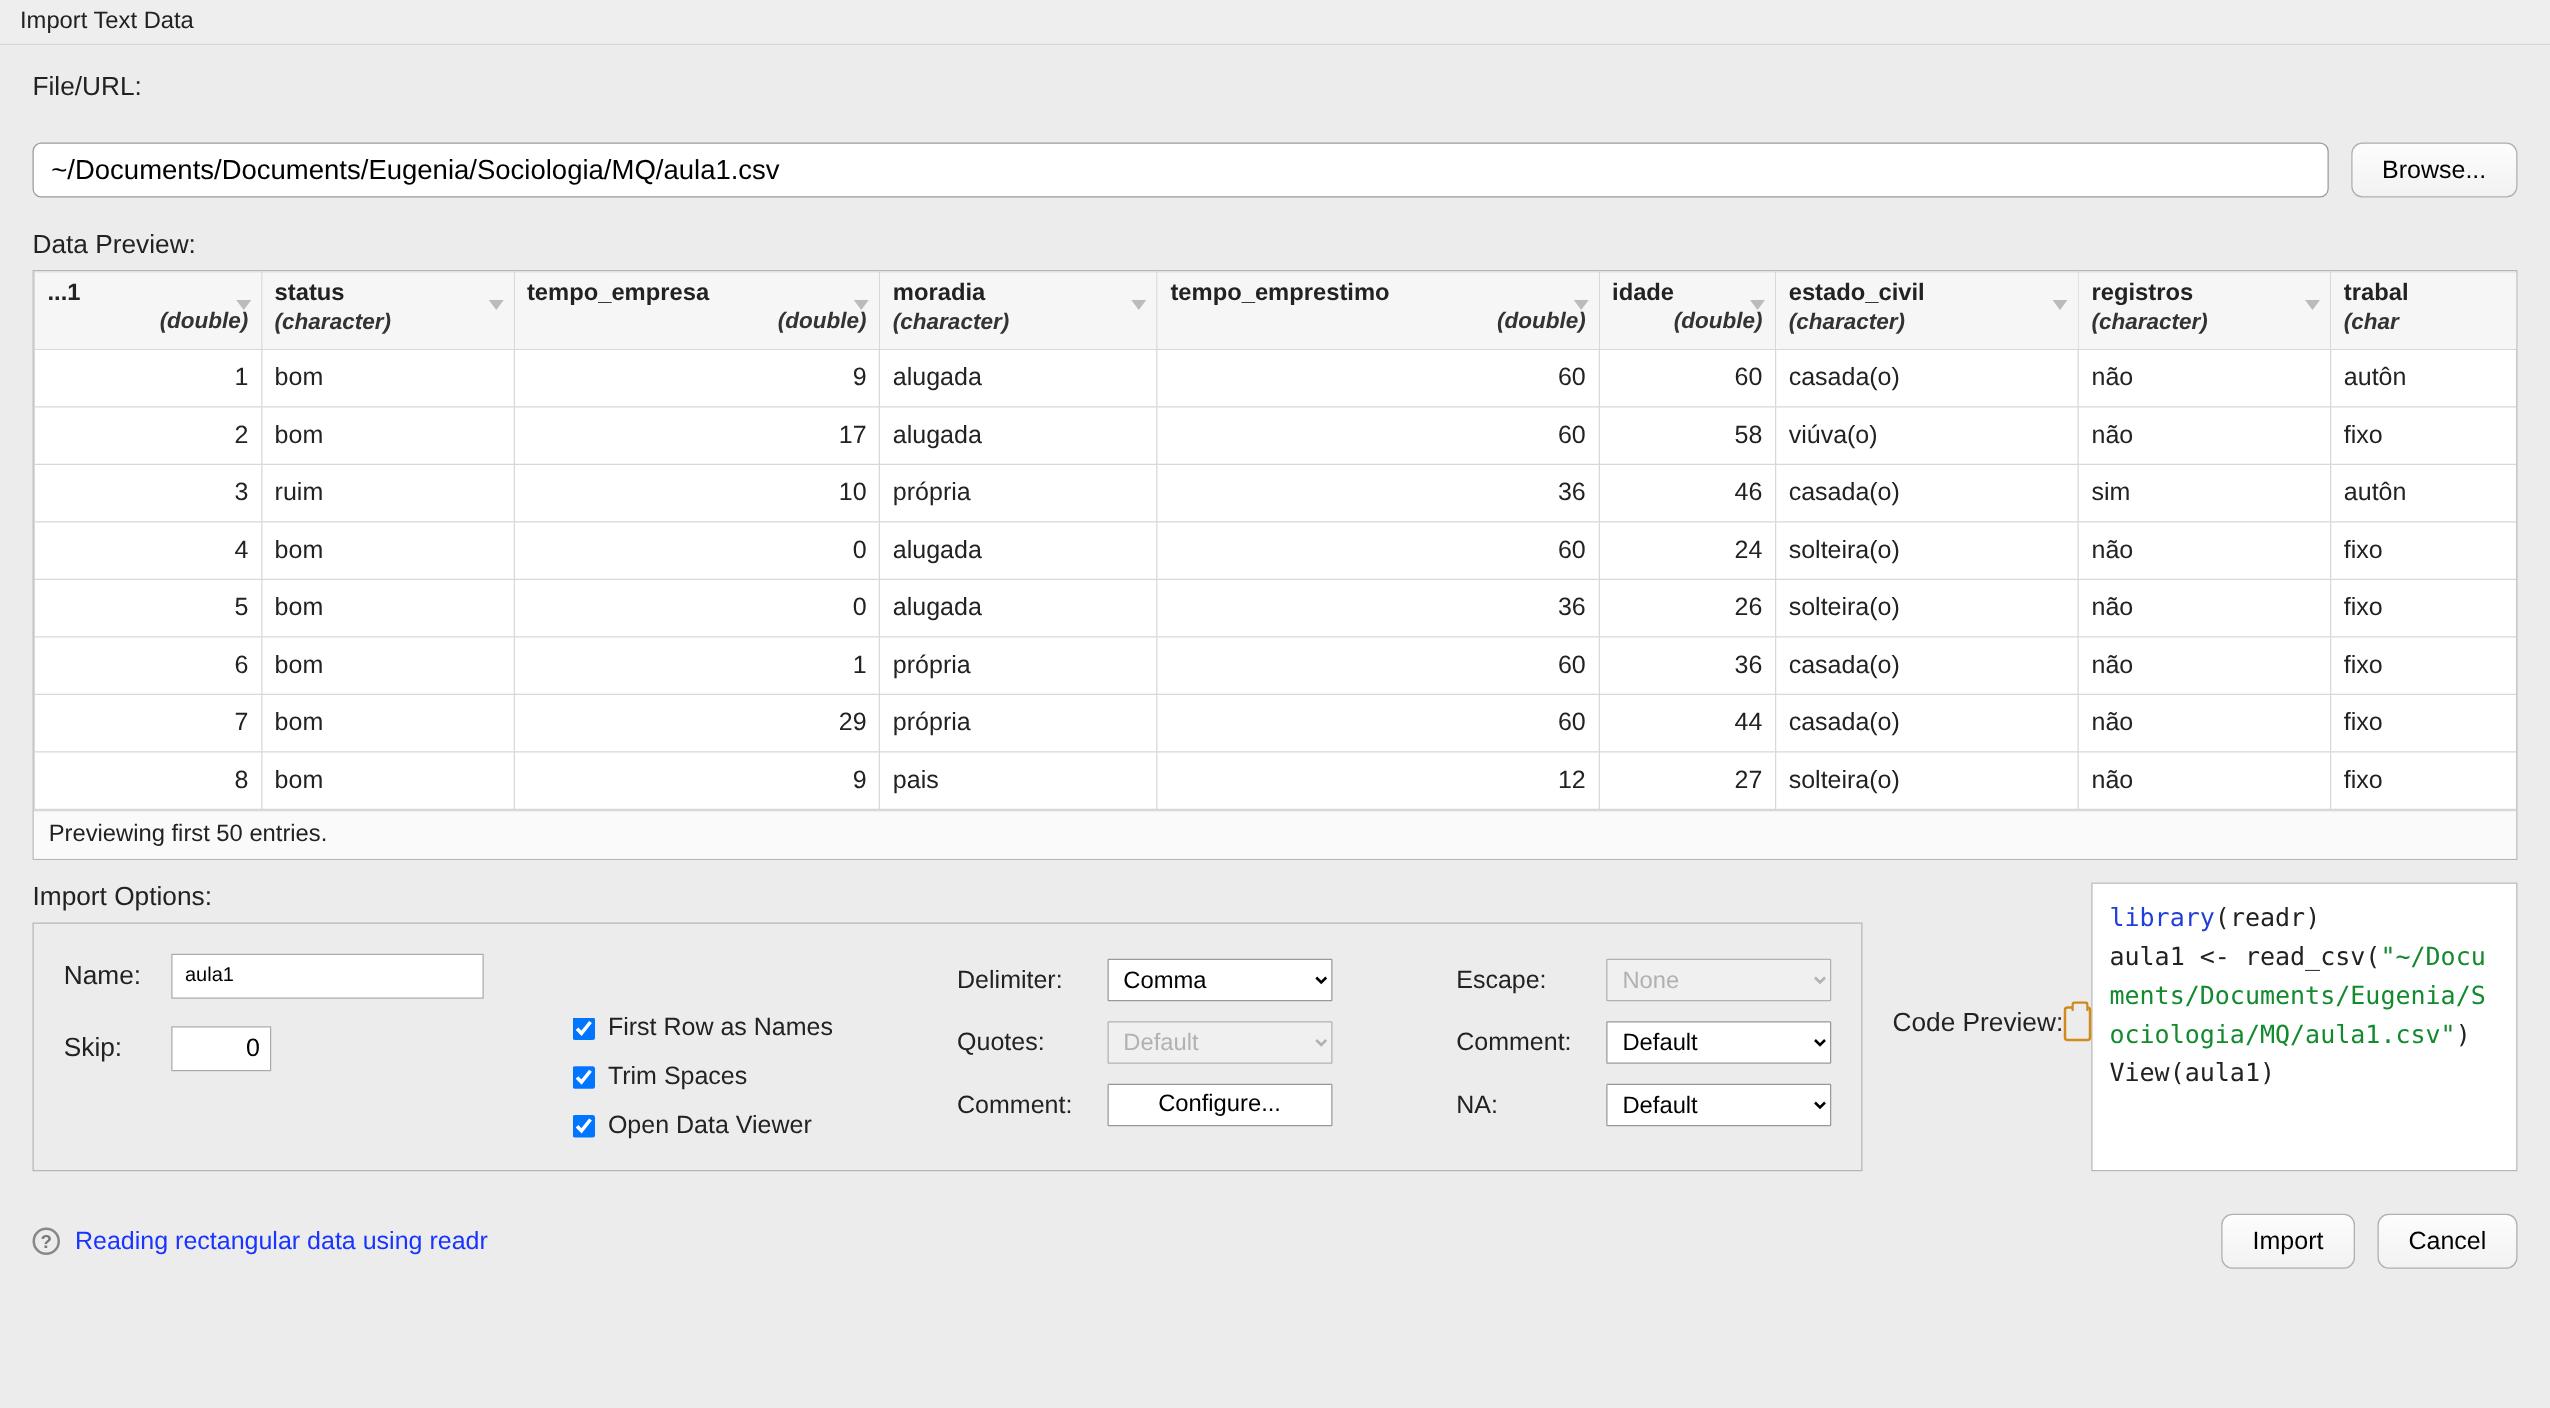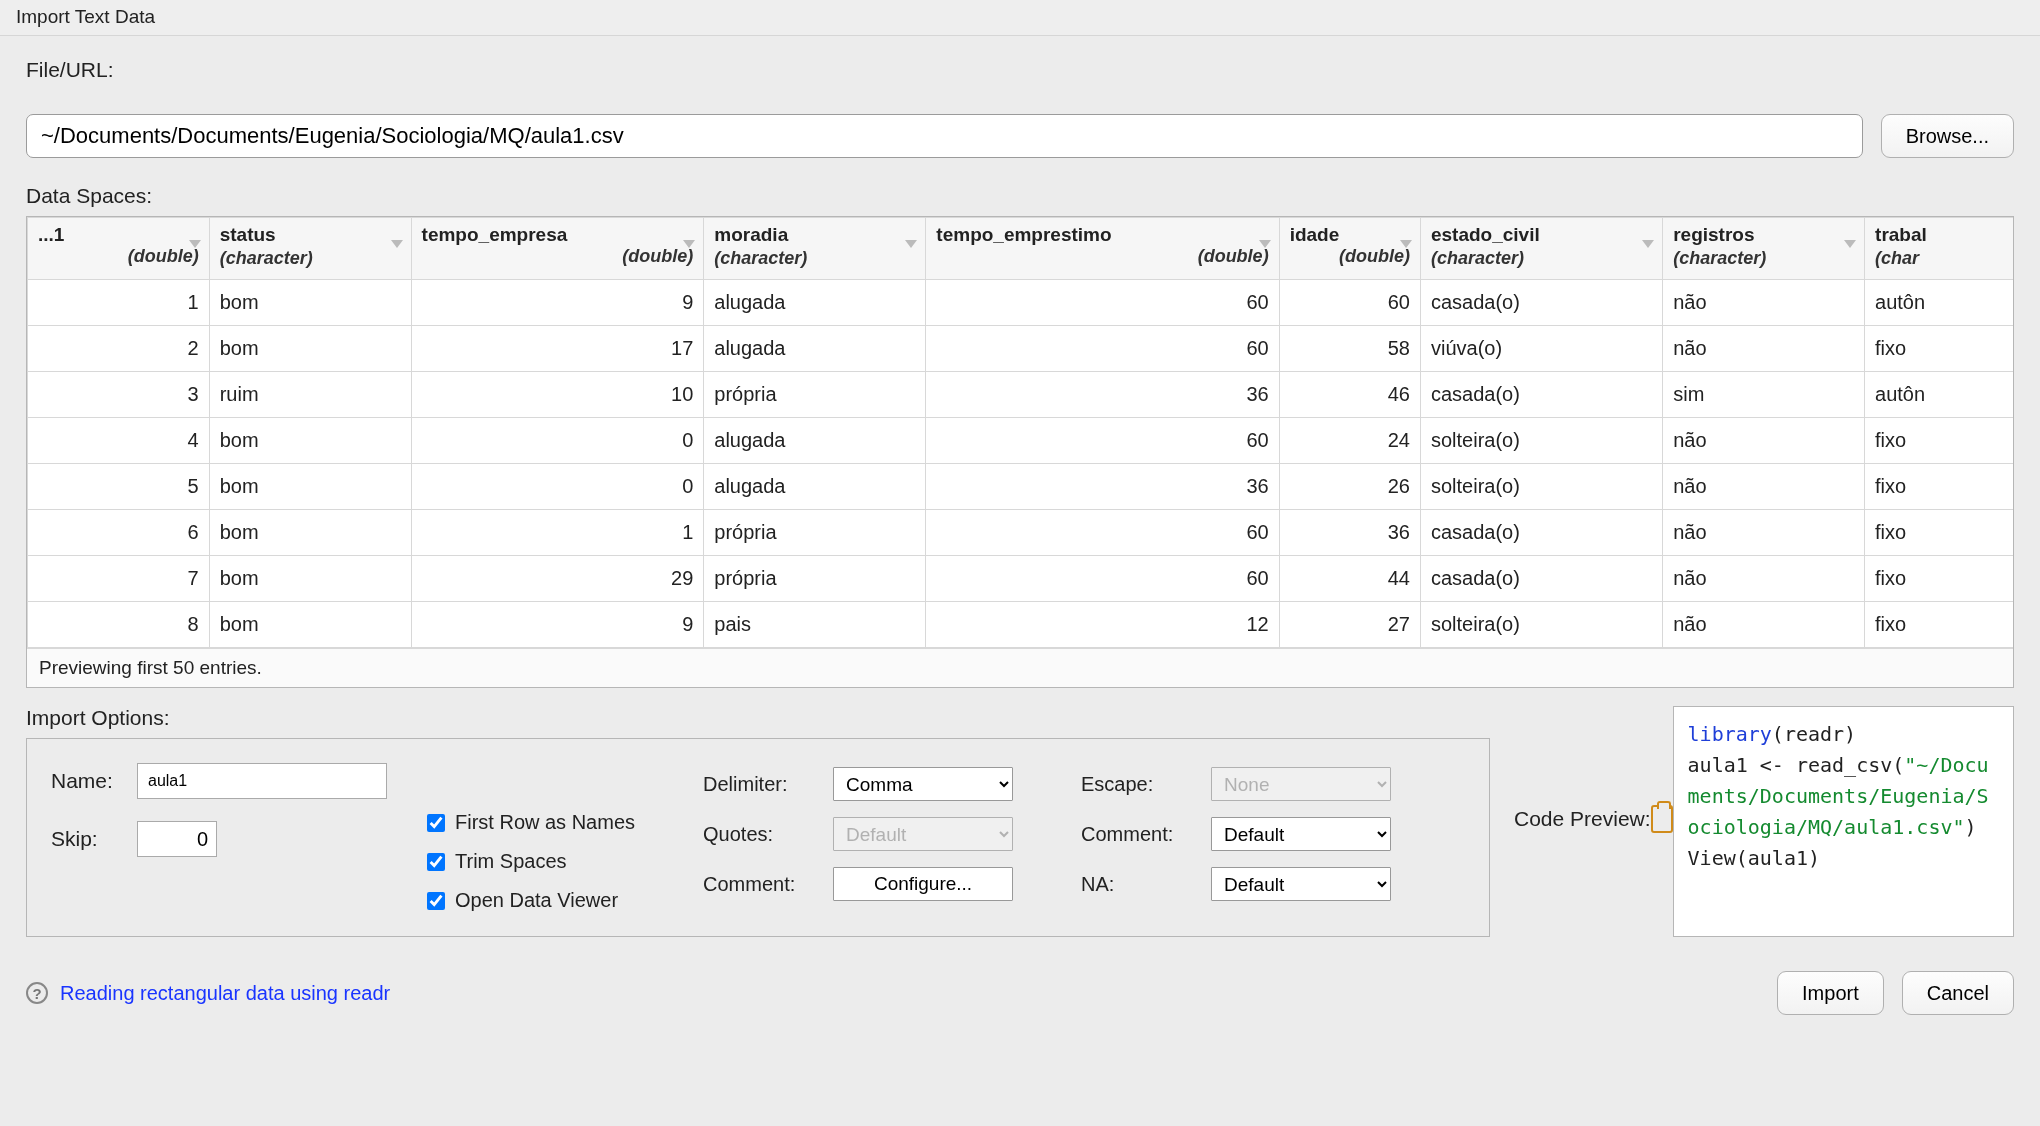--- a/index.html
+++ b/index.html
@@ -91,31 +91,32 @@
     background: #fafafa;
   }
   .options-row { display: flex; gap: 24px; }
   .options-panel {
     flex: 1;
     border: 1px solid #b6b6b6;
     background: #ececec;
     padding: 24px 24px;
     display: flex;
     gap: 40px;
+    justify-content: space-between;
   }
   .opt-col1 { display: flex; flex-direction: column; gap: 22px; }
   .opt-col1 .row { display: flex; align-items: center; gap: 12px; }
   .opt-col1 label { min-width: 74px; font-size: 21px; }
   .name-input { width: 250px; height: 36px; border: 1px solid #aaa; padding: 4px 10px; font-size: 16px; }
   .skip-input { width: 80px; height: 36px; border: 1px solid #aaa; padding: 4px 8px; font-size: 20px; text-align: right; }
   .opt-col2 { display:flex; flex-direction: column; gap: 16px; padding-top: 4px; margin-top: 44px; }
   .chk-row { display:flex; align-items:center; gap: 10px; font-size: 20px; }
   .chk-row input { width:18px; height:18px; }
   .opt-col3, .opt-col4 { display:flex; flex-direction:column; gap: 16px; padding-top:4px; }
-  .sel-row { display:flex; align-items:center; gap: 20px; margin-left: 28px; }
+  .sel-row { display:flex; align-items:center; gap: 10px; margin-left: 28px; }
   .sel-row label { min-width: 110px; font-size: 20px; }
   select.sel, button.sel {
     width: 180px; height: 34px; font-size: 19px;
     border: 1px solid #999; border-radius: 1px; background:#fff;
     padding: 2px 8px;
   }
   select.sel.disabled { color:#999; background:#f2f2f2; }
   button.sel { text-align:center; cursor:pointer; }
   .code-panel { width: 500px; display:flex; flex-direction:row; }
   .code-head { display:flex; justify-content:space-between; align-items:center; margin-bottom: 6px; }
@@ -159,21 +160,21 @@
 
 <div class="dialog-body">
 
   <label class="label">File/URL:</label>
   <div class="file-row">
     <input class="file-input" type="text" value="~/Documents/Documents/Eugenia/Sociologia/MQ/aula1.csv" style="">
     <button class="btn">Browse...</button>
   </div>
 
   <div class="preview-section">
-    <label class="label">Data Spaces:</label>
+    <label class="label">Data Preview:</label>
     <div class="preview-wrap">
       <div class="grid-scroll">
         <table class="grid" id="grid">
             <thead>
               <tr>
                 <th class="c0">
                   <span class="col-name">...1</span>
                   <span class="col-type" style="display: block; text-align: right;">(double)</span>
                   <span class="hdr-drop"></span>
                 </th>

